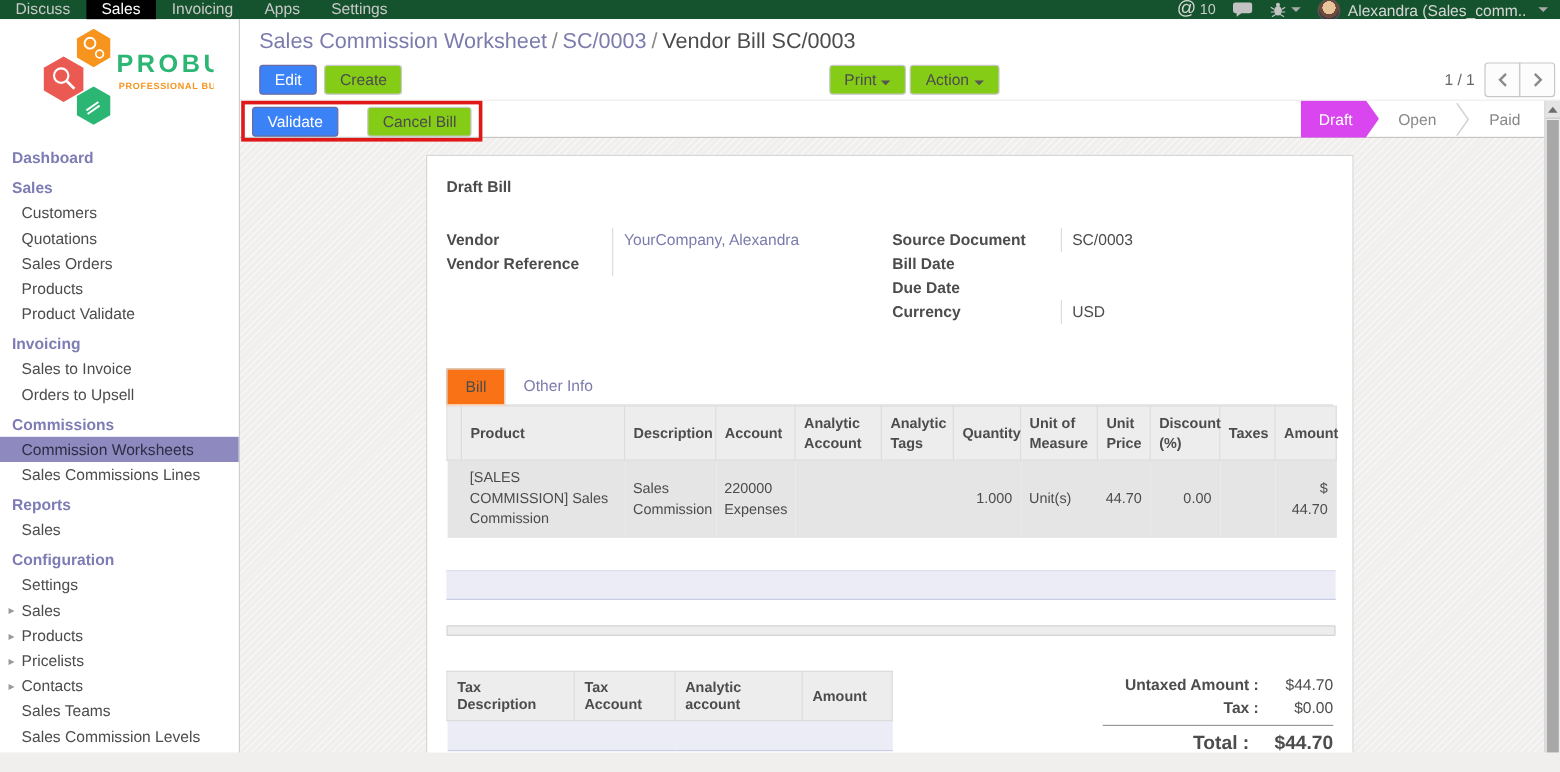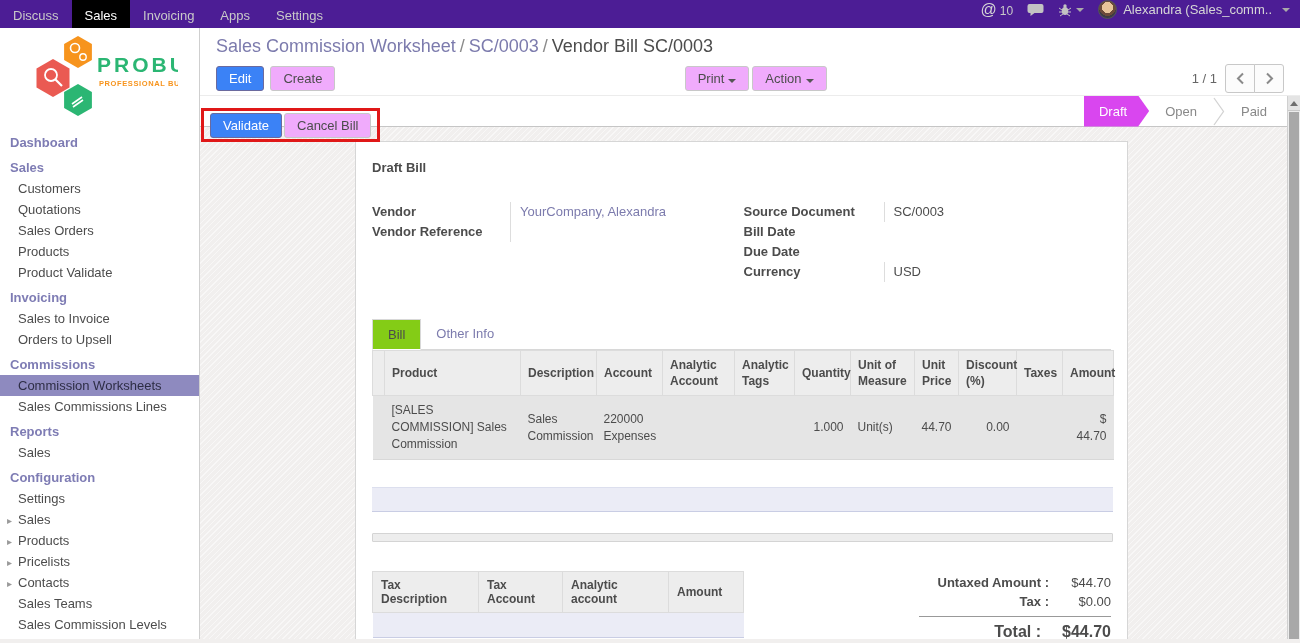--- a/index.html
+++ b/index.html
@@ -1,20 +1,20 @@
 <!DOCTYPE html>
 <html><head>
 <meta charset="utf-8">
 <style>
   * { margin:0; padding:0; box-sizing:border-box; }
   html,body { width:1300px; height:643px; font-family:"Liberation Sans", sans-serif; }
   .app { position:relative; width:1300px; height:643px; overflow:hidden; background:#f1efee; }
 
   
-  .topbar { height:28px; background:#4c1d95; display:flex; align-items:flex-start; color:#c9c9c9; font-size:13px; }
+  .topbar { height:16px; background:#14532d; display:flex; align-items:center; color:#c9c9c9; font-size:13px; }
   .tb-left { display:flex; }
   .tb-item { line-height:32px; padding:0 13px; cursor:pointer; }
   .tb-item.active { background:#000; color:#fff; }
   .tb-right { margin-left:auto; display:flex; align-items:center; padding-right:10px; gap:14px; }
   .tb-mention { display:flex; align-items:baseline; gap:3px; cursor:pointer; }
   .tb-mention .at { font-size:16px; color:#d6d6d6; }
   .tb-mention .cnt { font-size:12px; color:#c9c9c9; }
   .tb-icon { display:flex; align-items:center; cursor:pointer; }
   .caret-down { display:inline-block; width:0; height:0; border-left:4px solid transparent; border-right:4px solid transparent; border-top:4px solid #aaa; margin-left:4px; }
   .tb-user { display:flex; align-items:center; gap:6px; cursor:pointer; color:#d6d6d6; }
@@ -25,40 +25,40 @@
   
   .sidebar { width:200px; background:#fff; border-right:1px solid #cfcfcf; overflow:hidden; }
   .logo { padding:8px 0 4px 26px; }
   .side-title { color:#7e7cb4; font-weight:bold; font-size:13px; padding:3px 0 3px 10px; margin-top:4px; cursor:pointer; }
   .side-item { position:relative; font-size:13px; color:#4c4c4c; padding:4px 0 4px 18px; cursor:pointer; line-height:13px; }
   .side-item .expand-caret { position:absolute; left:7px; top:5px; font-size:10px; color:#9a9a9a; }
   .side-item.active { background:#8e8abf; color:#2d2d45; }
 
   
   .main { position:relative; flex:1; background:#f1efee; }
-  .control-panel { height:68px; background:#fff; padding:8px 16px 0 16px; border-bottom:1px solid #ececec; }
+  .control-panel { height:68px; background:#fff; padding:8px 4px 0 16px; border-bottom:1px solid #ececec; }
   .breadcrumb { font-size:18px; color:#7c7bad; white-space:nowrap; }
   .breadcrumb .sep { color:#8a8a8a; padding:0 4px; }
   .breadcrumb a { color:#7c7bad; text-decoration:none; cursor:pointer; }
   .breadcrumb .current { color:#4c4c4c; }
   .cp-row { display:flex; align-items:center; margin-top:7px; }
-  .btn { font-size:13px; border:1px solid #c8c8c8; background:#f0abfc; color:#4c4c4c; border-radius:3px; padding:4px 12px; cursor:pointer; font-family:inherit; }
+  .btn { font-size:13px; border:1px solid #c8c8c8; background:#84cc16; color:#4c4c4c; border-radius:3px; padding:4px 12px; cursor:pointer; font-family:inherit; }
   .btn.primary { background:#3b82f6; border-color:#6b6a9e; color:#fff; }
   .cp-left { display:flex; gap:6px; }
   .cp-center { flex:1; display:flex; justify-content:center; gap:3px; }
   .cp-right { display:flex; align-items:center; gap:8px; }
   .pager-text { font-size:13px; color:#666;margin-left:16px; }
   .pager-btns { display:flex; }
   .pager-btn { width:30px; height:29px; background:#fcfcfc; border:1px solid #c8c8c8; display:flex; align-items:center; justify-content:center; cursor:pointer; }
   .pager-btn.prev { border-radius:3px 0 0 3px; }
   .pager-btn.next { border-radius:0 3px 3px 0; margin-left:-1px; }
 
   
   .status-strip { position:relative; height:31px; background:#fff; border-bottom:1px solid #c6c6c6; display:flex; align-items:center; overflow:visible; }
-  .annotation-box { position:absolute; left:1px; top:12px; height:34px; border:3px solid #e01818; display:flex; align-items:center; gap:2px; padding:0 6px; background:transparent; z-index:3; }
+  .annotation-box { position:absolute; left:1px; top:0; height:34px; border:3px solid #e01818; display:flex; align-items:center; gap:24px; padding:0 6px; background:transparent; z-index:3; }
   .annotation-box .btn { padding:4px 12px; }
   .statusbar { margin-left:auto; margin-right:17px; display:flex; align-items:stretch; height:31px; font-size:13px; }
   .status-step { display:flex; align-items:center; padding:0 16px; color:#888; cursor:pointer; }
   .status-step.active { background:#d946ef; color:#fff; padding:0 22px 0 15px;
     clip-path:polygon(0 0, calc(100% - 11px) 0, 100% 50%, calc(100% - 11px) 100%, 0 100%); }
   .status-chev { display:flex; align-items:center; }
 
   
   .body-area { height:512px; padding-top:14px; overflow:hidden;
     background:#f1efee;
@@ -68,21 +68,21 @@
   .fields { display:flex; margin-top:27px; }
   .fgroup { width:50%; display:grid; grid-template-columns:138px 1fr; align-content:start; }
   .fgroup.right { grid-template-columns:142px 1fr; }
   .flabel { font-size:13px; font-weight:bold; color:#4c4c4c; padding:2px 0 3px 0; }
   .fvalue { font-size:13px; color:#4c4c4c; border-left:1px solid #ddd; padding:2px 0 3px 9px; min-height:18px; }
   .fvalue.link { color:#7c7bad; cursor:pointer; }
   .fgroup.right .flabel { padding-left:2px; }
 
   .tabs { margin-top:37px; border-bottom:1px solid #d8d8d8; display:flex; }
   .tab { font-size:13px; padding:7px 15px; cursor:pointer; color:#7c7bad; }
-  .tab.active { color:#4c4c4c; background:#84cc16; border:1px solid #d8d8d8; border-bottom:1px solid #fff; margin-bottom:-1px; }
+  .tab.active { color:#4c4c4c; background:#f97316; border:1px solid #d8d8d8; border-bottom:1px solid #fff; margin-bottom:-1px; }
 
   table.lines { width:741px; border-collapse:collapse; table-layout:fixed; font-size:12px; }
   table.lines th { background:#ededed; color:#4c4c4c; font-weight:bold; text-align:left; padding:6px 7px; border:1px solid #dcdcdc; vertical-align:middle; line-height:1.35; }
   table.lines td { padding:6px 7px; color:#4c4c4c; vertical-align:middle; line-height:1.4; }
   table.lines tbody tr { background:#e5e5e5; border-bottom:1px solid #d8d8d8; }
   .col-handle { width:12px; padding:0 !important; }
   .num { text-align:right; }
 
   .filler-row { height:25px; background:#ebecf6; border-top:1px solid #dcdfee; border-bottom:1px solid #c9cde4; }
   .filler1 { margin-top:27px; width:741px; }

